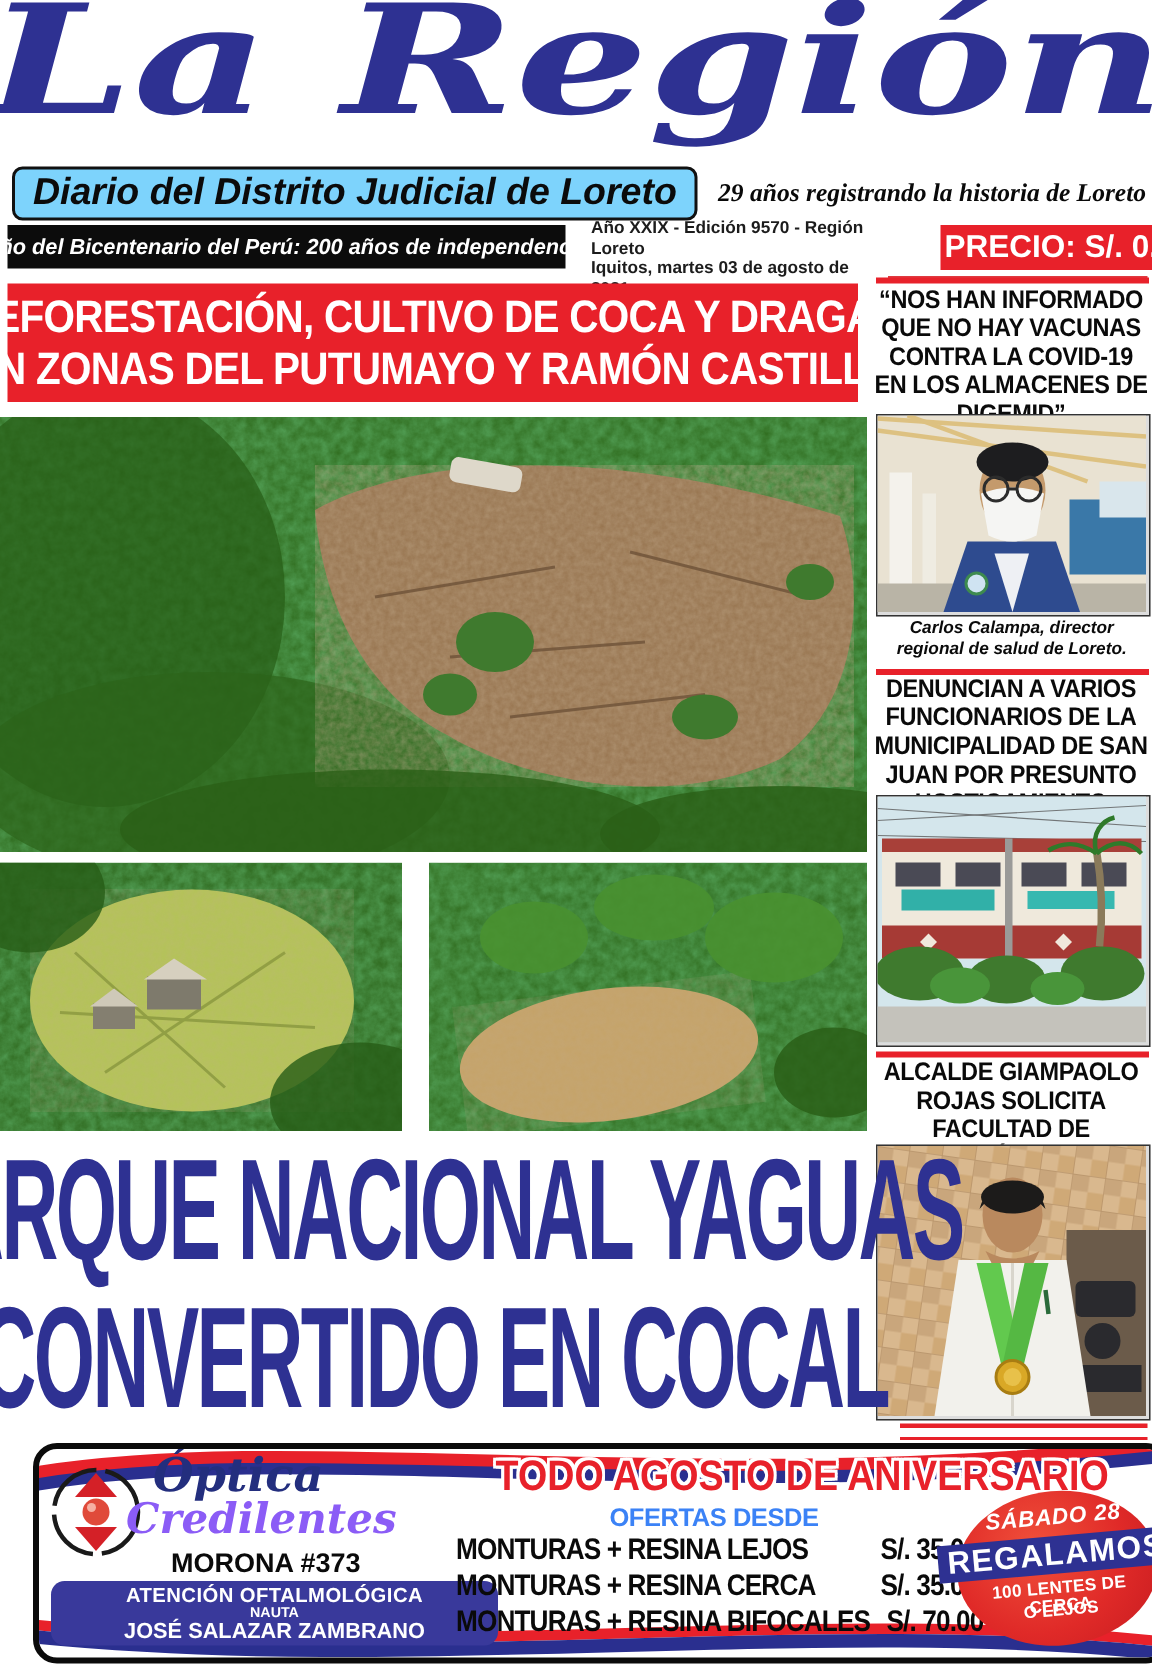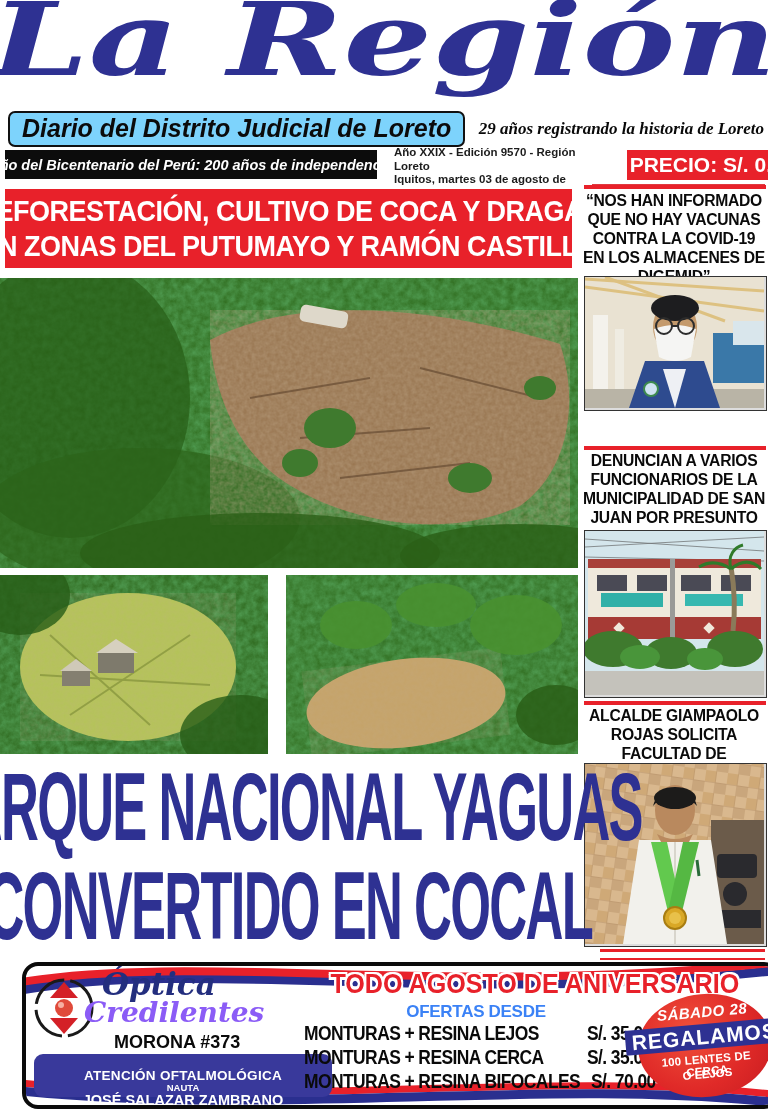--- a/index.html
+++ b/index.html
@@ -60,21 +60,21 @@
   .ad .stripes-top{position:absolute;left:0;top:0;width:100%;height:32px;z-index:1;}
   .ad .stripes-bottom{position:absolute;left:0;bottom:0;width:100%;height:26px;z-index:1;}
   .ad-logo{position:absolute;left:6px;top:10px;z-index:3;}
   .brand1{position:absolute;left:76px;top:0px;font-family:"DejaVu Serif",serif;font-style:italic;
           font-weight:bold;font-size:31px;color:#232e7e;z-index:3;}
   .brand2{position:absolute;left:58px;top:30px;font-family:"DejaVu Serif",serif;font-style:italic;
           font-weight:bold;font-size:28px;color:#8b5cf6;z-index:3;}
   .morona{position:absolute;left:88px;top:66px;font-size:18px;font-weight:800;color:#0a0a0a;z-index:3;}
   .service-box{position:absolute;left:8px;top:88px;width:298px;height:43px;background:#39399b;
                border-radius:9px;color:#fff;text-align:center;z-index:3;line-height:1.04;
-               padding-top:15px;box-sizing:border-box;}
+               padding-top:3px;box-sizing:border-box;}
   .service-box .l1{font-size:13.5px;font-weight:bold;letter-spacing:.3px;}
   .service-box .l2{font-size:9.5px;font-weight:bold;}
   .service-box .l3{font-size:14.5px;font-weight:bold;}
   .promo{position:absolute;left:272px;top:3px;width:474px;text-align:center;z-index:4;}
   .promo span{display:inline-block;font-size:27px;font-weight:900;letter-spacing:0;color:#e8212a;
         white-space:nowrap;transform:scale(0.93,1.05);
         text-shadow:-2px -2px 0 #fff,2px -2px 0 #fff,-2px 2px 0 #fff,2px 2px 0 #fff,
                     0 -2px 0 #fff,0 2px 0 #fff,-2px 0 0 #fff,2px 0 0 #fff;}
   .ofertas{position:absolute;left:285px;top:36px;width:330px;text-align:center;font-size:17px;
            font-weight:900;color:#3b82f6;z-index:4;letter-spacing:-0.3px;}
@@ -222,20 +222,21 @@
       <ellipse cx="90" cy="50" rx="22" ry="27" fill="#c49a6c"></ellipse>
       <ellipse cx="90" cy="31" rx="24" ry="13" fill="#1d1d1f"></ellipse>
       <path d="M69,52 Q90,44 111,52 L106,80 Q90,88 74,80 Z" fill="#f5f5f3"></path>
       <g fill="none" stroke="#2c2c2c" stroke-width="2">
         <circle cx="79" cy="49" r="8"></circle>
         <circle cx="101" cy="49" r="8"></circle>
         <line x1="87" y1="49" x2="93" y2="49"></line>
       </g>
     </svg>
   </div>
+  <div class="abs sb-caption" style="top:413px;">Carlos Calampa, director regional de salud de Loreto.</div>
 
   <div class="abs sb-rule" style="top:446px;"></div>
   <div class="abs sb-head" style="top:454px;">DENUNCIAN A VARIOS FUNCIONARIOS DE LA MUNICIPALIDAD DE SAN JUAN POR PRESUNTO HOSTIGAMIENTO LABORAL</div>
 
   <div class="abs sb-photo" style="top:530px;height:166px;">
     <svg width="179" height="164" viewBox="0 0 179 164" xmlns="http://www.w3.org/2000/svg">
       <rect width="179" height="164" fill="#d4e6ec"></rect>
       <g stroke="#5a5a5a" stroke-width="0.8" opacity="0.8">
         <line x1="0" y1="8" x2="179" y2="20"></line>
         <line x1="0" y1="16" x2="179" y2="6"></line>

